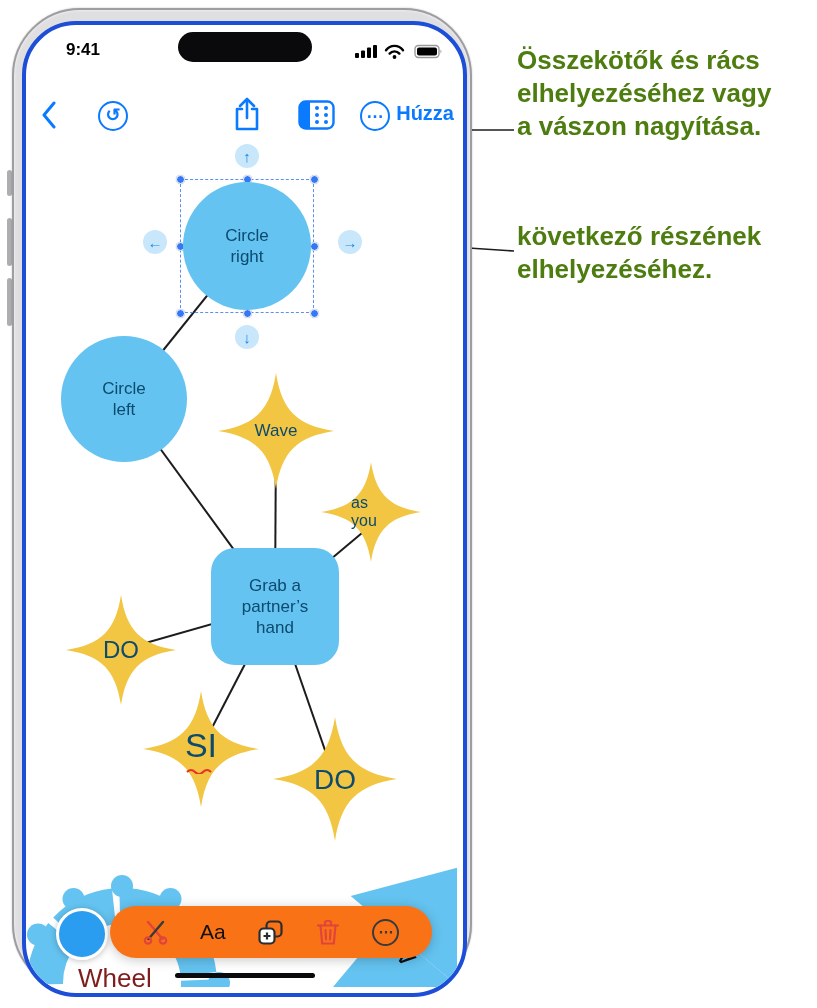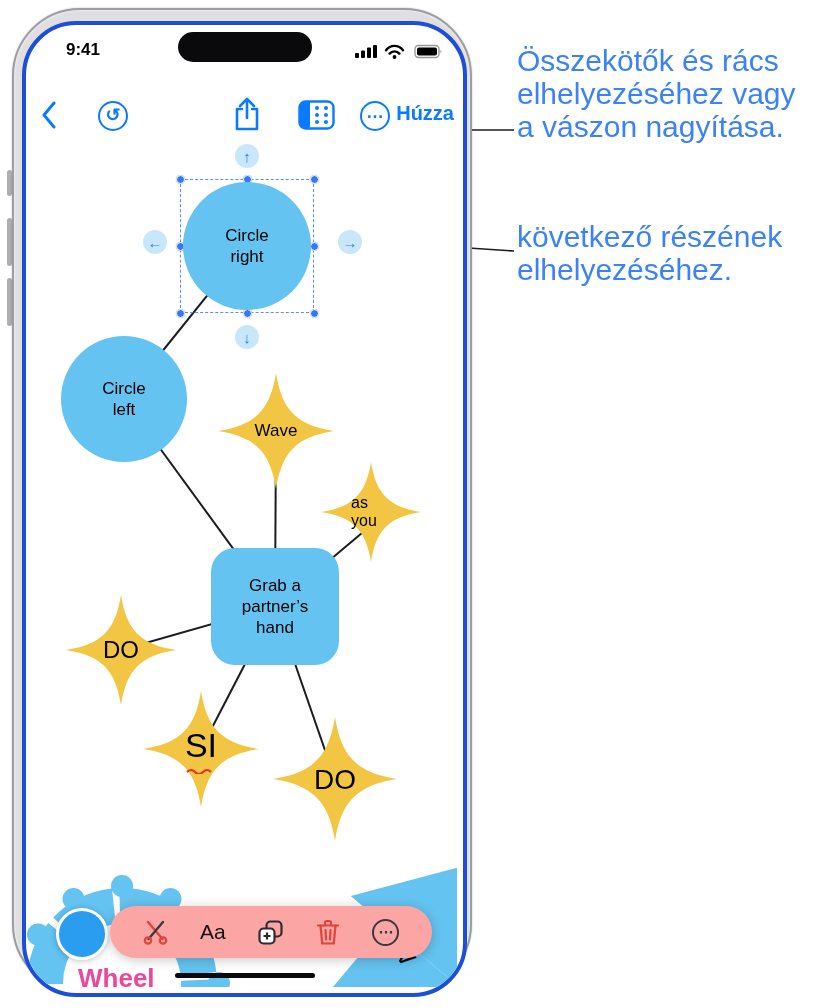--- a/index.html
+++ b/index.html
@@ -27,55 +27,55 @@
   .status-icons{position:absolute;right:20px;top:19px;z-index:40;}
   .circle-btn{
     position:absolute;width:30px;height:30px;border:2px solid #0a7aff;border-radius:50%;
     display:flex;align-items:center;justify-content:center;color:#0a7aff;box-sizing:border-box;
   }
   .done-btn{position:absolute;right:9px;top:77px;font-size:20px;font-weight:600;color:#0a7aff;}
   
   .shape{position:absolute;display:flex;align-items:center;justify-content:center;text-align:center;}
   .blue-circle{border-radius:50%;background:#64c3f0;}
   .blue-square{border-radius:24px;background:#64c3f0;}
-  .shape-label{font-size:17px;line-height:1.25;color:#000000;}
+  .shape-label{font-size:17px;line-height:1.25;color:#0c4a6e;}
   .star{position:absolute;display:flex;align-items:center;justify-content:center;}
   .star svg.star-bg{position:absolute;inset:0;width:100%;height:100%;}
   .star .shape-label{position:relative;z-index:2;display:flex;flex-direction:column;align-items:center;}
   
   .sel-rect{position:absolute;left:154px;top:154px;width:134px;height:134px;border:1.6px dashed #5a8df5;box-sizing:border-box;}
   .sel-dot{position:absolute;width:9px;height:9px;border-radius:50%;background:#3478f6;border:1.5px solid #fff;box-shadow:0 0 1px rgba(0,0,0,.35);box-sizing:border-box;}
   .dir-handle{
     position:absolute;width:24px;height:24px;border-radius:50%;background:#c9e7fb;
     color:#1787ea;display:flex;align-items:center;justify-content:center;
     font-size:15px;font-weight:700;z-index:6;
   }
   
   .color-well{
     position:absolute;left:30px;top:883px;width:46px;height:46px;border-radius:50%;
     background:#2b9df1;border:3px solid #fff;box-shadow:0 1px 6px rgba(0,0,0,.25);z-index:20;
   }
   .pill{
     position:absolute;left:84px;top:881px;width:322px;height:52px;border-radius:26px;
-    background:#fca5a5;box-shadow:0 2px 12px rgba(0,0,0,.22);z-index:20;
+    background:#f97316;box-shadow:0 2px 12px rgba(0,0,0,.22);z-index:20;
     display:flex;align-items:center;justify-content:space-evenly;
   }
   .pill .aa{font-size:21px;font-weight:500;color:#111;}
   .pill .more-circle{
     width:27px;height:27px;border:2px solid #3a3a3c;border-radius:50%;box-sizing:border-box;
     display:flex;align-items:center;justify-content:center;font-size:15px;font-weight:700;color:#3a3a3c;
   }
   .home-bar{
     position:absolute;left:50%;transform:translateX(-50%);top:948px;width:140px;height:5px;
     border-radius:3px;background:#0a0a0c;z-index:30;
   }
   
-  .callout{position:absolute;font-size:30px;line-height:33px;color:#3b82f6;}
+  .callout{position:absolute;font-size:26px;line-height:33px;color:#4d7c0f;font-weight:bold;}
   #callout-lines{position:absolute;left:0;top:0;width:817px;height:1008px;pointer-events:none;}
-  .wheel-label{position:absolute;left:52px;top:938px;font-size:26px;font-weight:700;color:#ec4899;z-index:5;}
+  .wheel-label{position:absolute;left:52px;top:938px;font-size:26px;font-weight:400;color:#7f1d1d;z-index:5;}
   .save-label{position:absolute;left:366px;top:886px;font-size:30px;font-weight:500;color:#0b0b0b;
     transform:rotate(50deg);transform-origin:left top;z-index:5;}
   .si-squiggle{margin-top:1px;}
 </style>
 </head>
 <body>
 
 <svg id="callout-lines">
   <line x1="342" y1="130" x2="514" y2="130" stroke="#1c1c1c" stroke-width="1.6"></line>
   <line x1="363" y1="241" x2="514" y2="251" stroke="#1c1c1c" stroke-width="1.6"></line>

